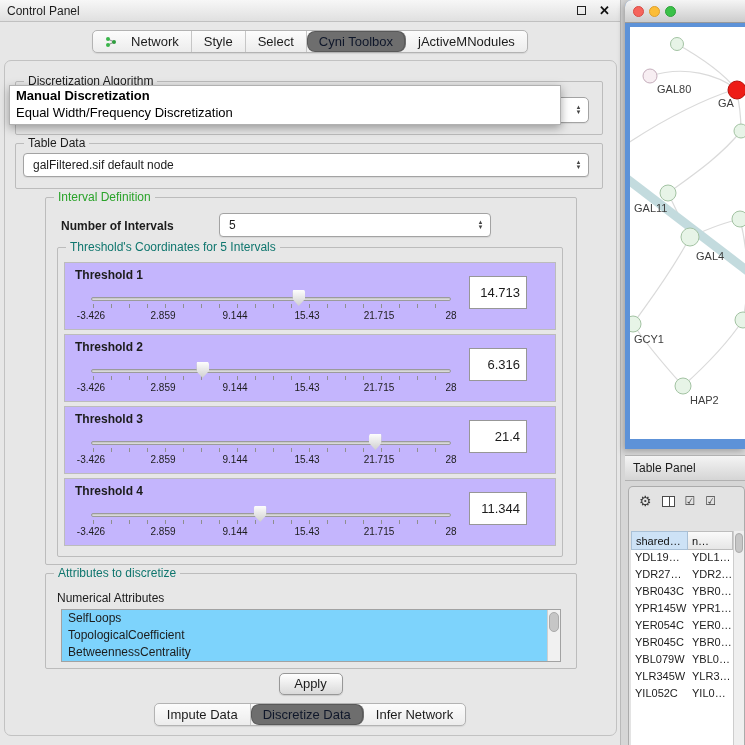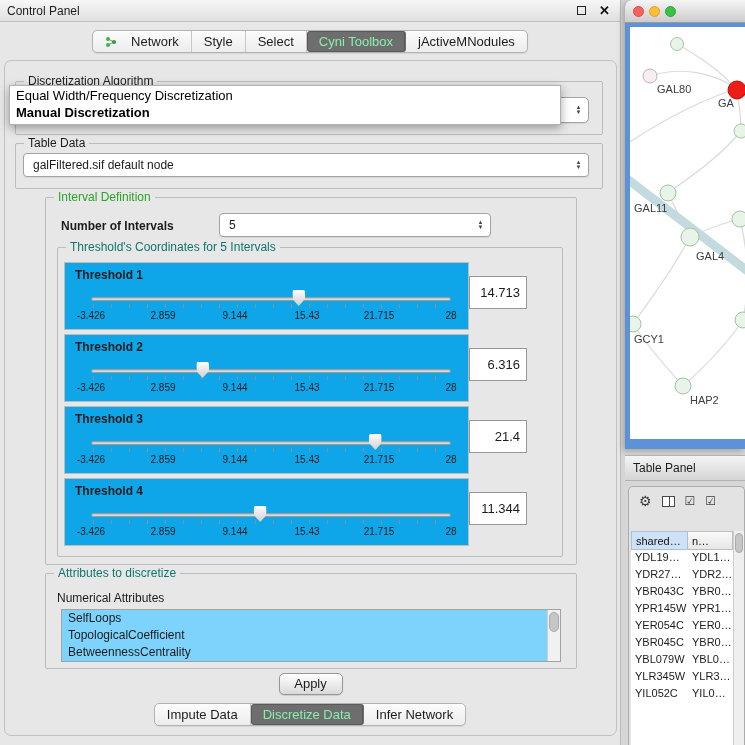--- a/index.html
+++ b/index.html
@@ -8,21 +8,21 @@
   
   .control-panel{position:absolute;left:0;top:0;width:621px;height:745px;background:#e7e7e7;border-right:1px solid #b9b9b9}
   .cp-titlebar{height:22px;background:linear-gradient(#f7f7f7,#e0e0e0);border-bottom:1px solid #c0c0c0;display:flex;align-items:center;padding:0 10px 0 7px}
   .cp-titlebar .spacer{flex:1}
   .float-icon{width:9px;height:9px;border:1.5px solid #222;margin-right:13px}
   .close-icon{font-size:13px;font-weight:bold;color:#111;line-height:1}
   .tab-row{position:absolute;left:0;right:0;top:30px;display:flex;justify-content:center}
   .seg{display:flex;align-items:stretch;border:1px solid #b3b3b3;border-radius:5px;background:linear-gradient(#fcfcfc,#ececec);box-shadow:0 1px 1px rgba(0,0,0,.08)}
   .seg-item{display:flex;align-items:center;gap:14px;padding:3px 12px;font-size:13px;border-right:1px solid #c6c6c6;white-space:nowrap}
   .seg-item:last-child{border-right:none}
-  .seg-item.active{background:#6e6e6e;color:#86efac;border-radius:3px;box-shadow:inset 0 0 0 1px #595959;border-right-color:transparent}
+  .seg-item.active{background:#6e6e6e;color:#0f172a;border-radius:8px;box-shadow:inset 0 0 0 1px #595959;border-right-color:transparent}
   .inner{position:absolute;left:4px;top:60px;width:613px;height:676px;border:1px solid #c2c2c2;border-radius:7px;background:#e7e7e7}
 
   .group{position:absolute;border:1px solid #bcbcbc;border-radius:2px}
   .group-title{position:absolute;top:-8px;left:8px;background:#e7e7e7;padding:0 4px;font-size:12px;white-space:nowrap}
   .t-green{color:#2aa32a}
   .t-blue{color:#0f766e}
 
   .combo{position:absolute;display:flex;align-items:center;background:#fff;border:1px solid #a3a3a3;border-radius:4px;height:24px;font-size:12px;padding:0 3px 0 9px;box-shadow:inset 0 1px 0 #fff,0 1px 1px rgba(0,0,0,.07)}
   .combo .c-label{flex:1;overflow:hidden;white-space:nowrap}
   .combo .stepper{display:flex;flex-direction:column;align-items:center;justify-content:center;font-size:6px;line-height:5px;color:#444;width:13px}
@@ -35,21 +35,21 @@
   .popup-item.bold{font-weight:bold}
 
   .g-tdata{left:10px;top:82px;width:588px;height:46px}
   .tdata-combo{left:18px;top:92px;width:566px;height:24px}
 
   .g-interval{left:40px;top:136px;width:532px;height:368px}
   .num-label{position:absolute;left:56px;top:158px;font-weight:bold}
   .num-combo{left:214px;top:152px;width:272px;height:24px}
   .g-thresholds{left:52px;top:186px;width:506px;height:310px}
 
-  .threshold-box{position:absolute;left:6px;width:405px;height:68px;border:1px solid #bcbcbc;background:#0ea5e9}
+  .threshold-box{position:absolute;left:6px;width:492px;height:68px;border:1px solid #bcbcbc;background:#c4b5fd}
   .tb-0{top:14px}.tb-1{top:86px}.tb-2{top:158px}.tb-3{top:230px}
   .th-label{position:absolute;left:10px;top:5px;font-weight:bold;font-size:12px}
   .slider{position:absolute;left:26px;top:26px;width:360px;height:20px}
   .slider .track{position:absolute;left:0;right:0;top:8px;height:4px;background:linear-gradient(#c2c2c2,#e0e0e0);border:1px solid #9b9b9b;border-radius:2px}
   .slider .ticks{position:absolute;left:2px;right:0;top:15px;height:4px;background-image:repeating-linear-gradient(90deg,#8f8f8f 0 1px,transparent 1px 18px)}
   .slider .thumb{position:absolute;top:1px;width:13px;height:16px;transform:translateX(-50%);background:linear-gradient(#fdfdfd,#cfcfcf);clip-path:polygon(8% 0,92% 0,100% 12%,100% 55%,50% 100%,0 55%,0 12%);filter:drop-shadow(0 1px 1px rgba(0,0,0,.35));z-index:2}
   .tick-labels{position:absolute;left:26px;top:47px;width:360px;height:12px;font-size:10px;color:#1c1c1c}
   .tick-labels span{position:absolute;transform:translateX(-50%);white-space:nowrap}
   .value-box{position:absolute;left:404px;top:13px;width:58px;height:33px;background:#fff;border:1px solid #979797;font-size:13px;display:flex;align-items:center;justify-content:flex-end;padding-right:6px}
 
@@ -136,22 +136,22 @@
     </div>
     <div class="combo algo-combo">
       <span class="c-label"></span>
       <span class="stepper">
         <span>▲</span>
         <span>▼</span>
       </span>
     </div>
 
     <div class="popup">
+      <div class="popup-item bold">Manual Discretization</div>
       <div class="popup-item">Equal Width/Frequency Discretization</div>
-      <div class="popup-item bold">Manual Discretization</div>
     </div>
 
     <div class="group g-tdata">
       <span class="group-title">Table Data</span>
     </div>
     <div class="combo tdata-combo">
       <span class="c-label">galFiltered.sif default node</span>
       <span class="stepper">
         <span>▲</span>
         <span>▼</span>

